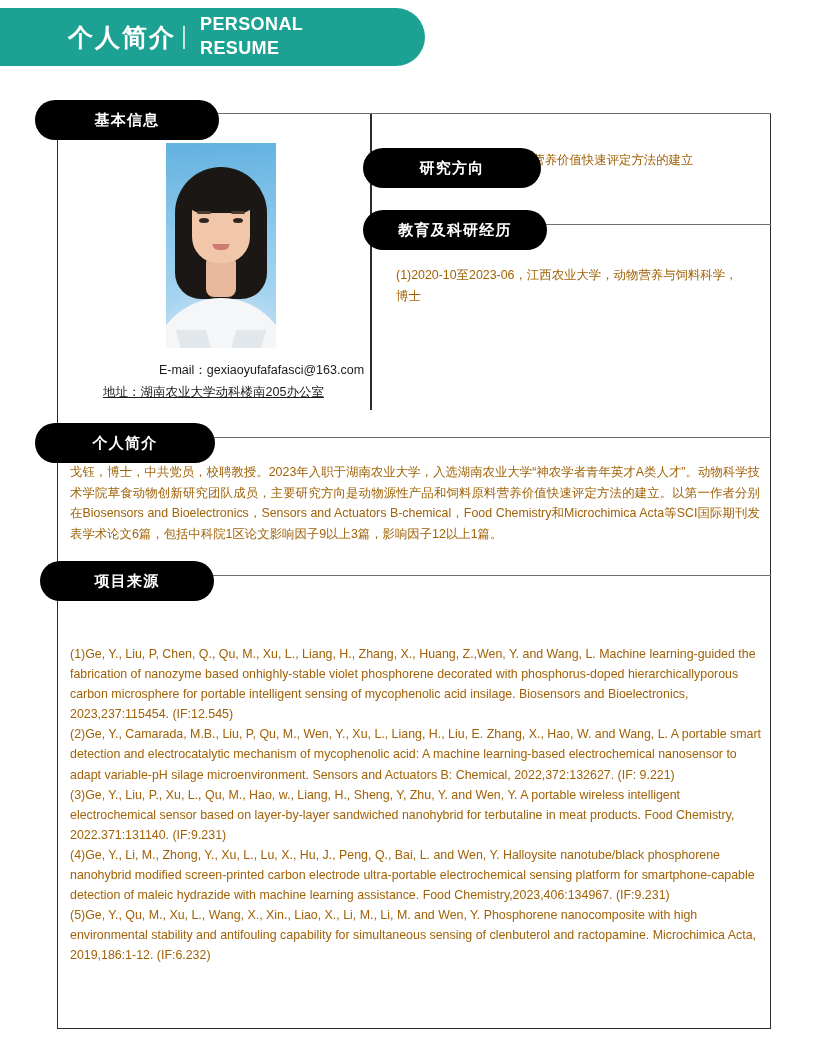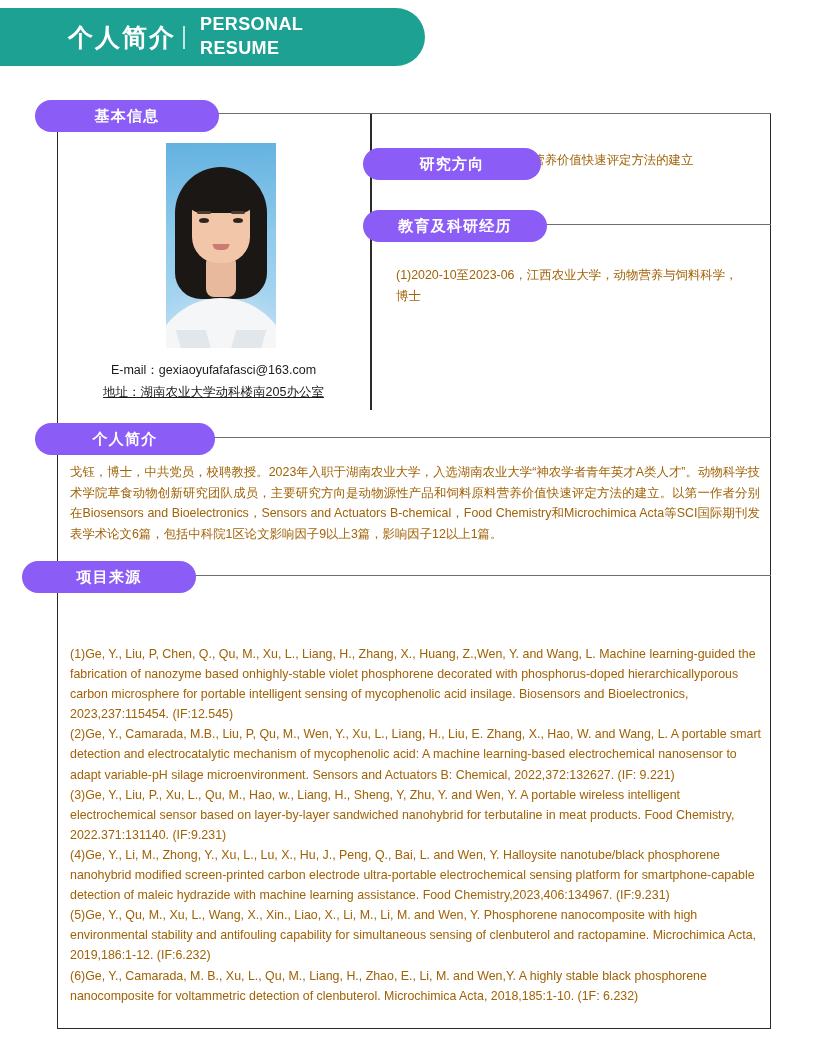--- a/index.html
+++ b/index.html
@@ -63,30 +63,30 @@
     height: 916px;
     border-left: 1.6px solid #2b2b2b;
     border-right: 1.6px solid #2b2b2b;
     border-bottom: 1.6px solid #2b2b2b;
     box-sizing: border-box;
   }
 
   
   .pill {
     position: absolute;
-    background: #8b5cf6;
+    background: #000000;
     color: #ffffff;
     border-radius: 999px;
     font-size: 15px;
     font-weight: bold;
     letter-spacing: 1.2px;
     display: flex;
     align-items: center;
     justify-content: center;
-    height: 32px;
+    height: 40px;
     z-index: 5;
     box-sizing: border-box;
   }
 
   
   .hrule {
     position: absolute;
     height: 1.4px;
     background: #6e6e6e;
     z-index: 1;
@@ -255,21 +255,21 @@
   <div class="ph-neck"></div>
   <div class="ph-face"></div>
   <div class="ph-hair-top"></div>
   <div class="ph-brow l"></div>
   <div class="ph-brow r"></div>
   <div class="ph-eye l"></div>
   <div class="ph-eye r"></div>
   <div class="ph-mouth"></div>
 </div>
 
-<div class="contact" style="top:360px;">
+<div class="contact" style="top:360px;padding-left:48px;">
   <span>E-mail：gexiaoyufafafasci@163.com</span>
 </div>
 <div class="contact" style="top:382px;text-decoration:underline;">
   <span>地址：湖南农业大学动科楼南205办公室</span>
 </div>
 
 <div class="hrule" style="left:370px; top:113px; width:401px;"></div>
 <div class="pill" style="left:363px; top:112px; width:178px;margin-top:36px;">
   <span>研究方向</span>
 </div>
@@ -290,24 +290,23 @@
 <div class="hrule" style="left:57px; top:437px; width:714px;"></div>
 <div class="pill" style="left:35px; top:423px; width:180px;">
   <span>个人简介</span>
 </div>
 
 <div class="txt profile-txt" style="left:70px; top:462px; width:690px; line-height:1.66;">
   <p>戈钰，博士，中共党员，校聘教授。2023年入职于湖南农业大学，入选湖南农业大学“神农学者青年英才A类人才”。动物科学技术学院草食动物创新研究团队成员，主要研究方向是动物源性产品和饲料原料营养价值快速评定方法的建立。以第一作者分别在Biosensors and Bioelectronics，Sensors and Actuators B-chemical，Food Chemistry和Microchimica Acta等SCI国际期刊发表学术论文6篇，包括中科院1区论文影响因子9以上3篇，影响因子12以上1篇。</p>
 </div>
 
 <div class="hrule" style="left:57px; top:575px; width:714px;"></div>
-<div class="pill" style="left:22px; top:561px; width:174px;">
+<div class="pill" style="left:40px; top:561px; width:174px;">
   <span>项目来源</span>
 </div>
 
 <div class="txt pubs" style="left:70px; top:600px; width:692px; line-height:1.62;margin-top:44px;">
   <p>(1)Ge, Y., Liu, P, Chen, Q., Qu, M., Xu, L., Liang, H., Zhang, X., Huang, Z.,Wen, Y. and Wang, L. Machine learning-guided the fabrication of nanozyme based onhighly-stable violet phosphorene decorated with phosphorus-doped hierarchicallyporous carbon microsphere for portable intelligent sensing of mycophenolic acid insilage. Biosensors and Bioelectronics, 2023,237:115454. (IF:12.545)</p>
   <p>(2)Ge, Y., Camarada, M.B., Liu, P, Qu, M., Wen, Y., Xu, L., Liang, H., Liu, E. Zhang, X., Hao, W. and Wang, L. A portable smart detection and electrocatalytic mechanism of mycophenolic acid: A machine learning-based electrochemical nanosensor to adapt variable-pH silage microenvironment. Sensors and Actuators B: Chemical, 2022,372:132627. (IF: 9.221)</p>
   <p>(3)Ge, Y., Liu, P., Xu, L., Qu, M., Hao, w., Liang, H., Sheng, Y, Zhu, Y. and Wen, Y. A portable wireless intelligent electrochemical sensor based on layer-by-layer sandwiched nanohybrid for terbutaline in meat products. Food Chemistry, 2022.371:131140. (IF:9.231)</p>
   <p>(4)Ge, Y., Li, M., Zhong, Y., Xu, L., Lu, X., Hu, J., Peng, Q., Bai, L. and Wen, Y. Halloysite nanotube/black phosphorene nanohybrid modified screen-printed carbon electrode ultra-portable electrochemical sensing platform for smartphone-capable detection of maleic hydrazide with machine learning assistance. Food Chemistry,2023,406:134967. (IF:9.231)</p>
   <p>(5)Ge, Y., Qu, M., Xu, L., Wang, X., Xin., Liao, X., Li, M., Li, M. and Wen, Y. Phosphorene nanocomposite with high environmental stability and antifouling capability for simultaneous sensing of clenbuterol and ractopamine. Microchimica Acta, 2019,186:1-12. (IF:6.232)</p>
-  <p>(6)Ge, Y., Camarada, M. B., Xu, L., Qu, M., Liang, H., Zhao, E., Li, M. and Wen,Y. A highly stable black phosphorene nanocomposite for voltammetric detection of clenbuterol. Microchimica Acta, 2018,185:1-10. (1F: 6.232)</p>
 </div>
 
 </body></html>

